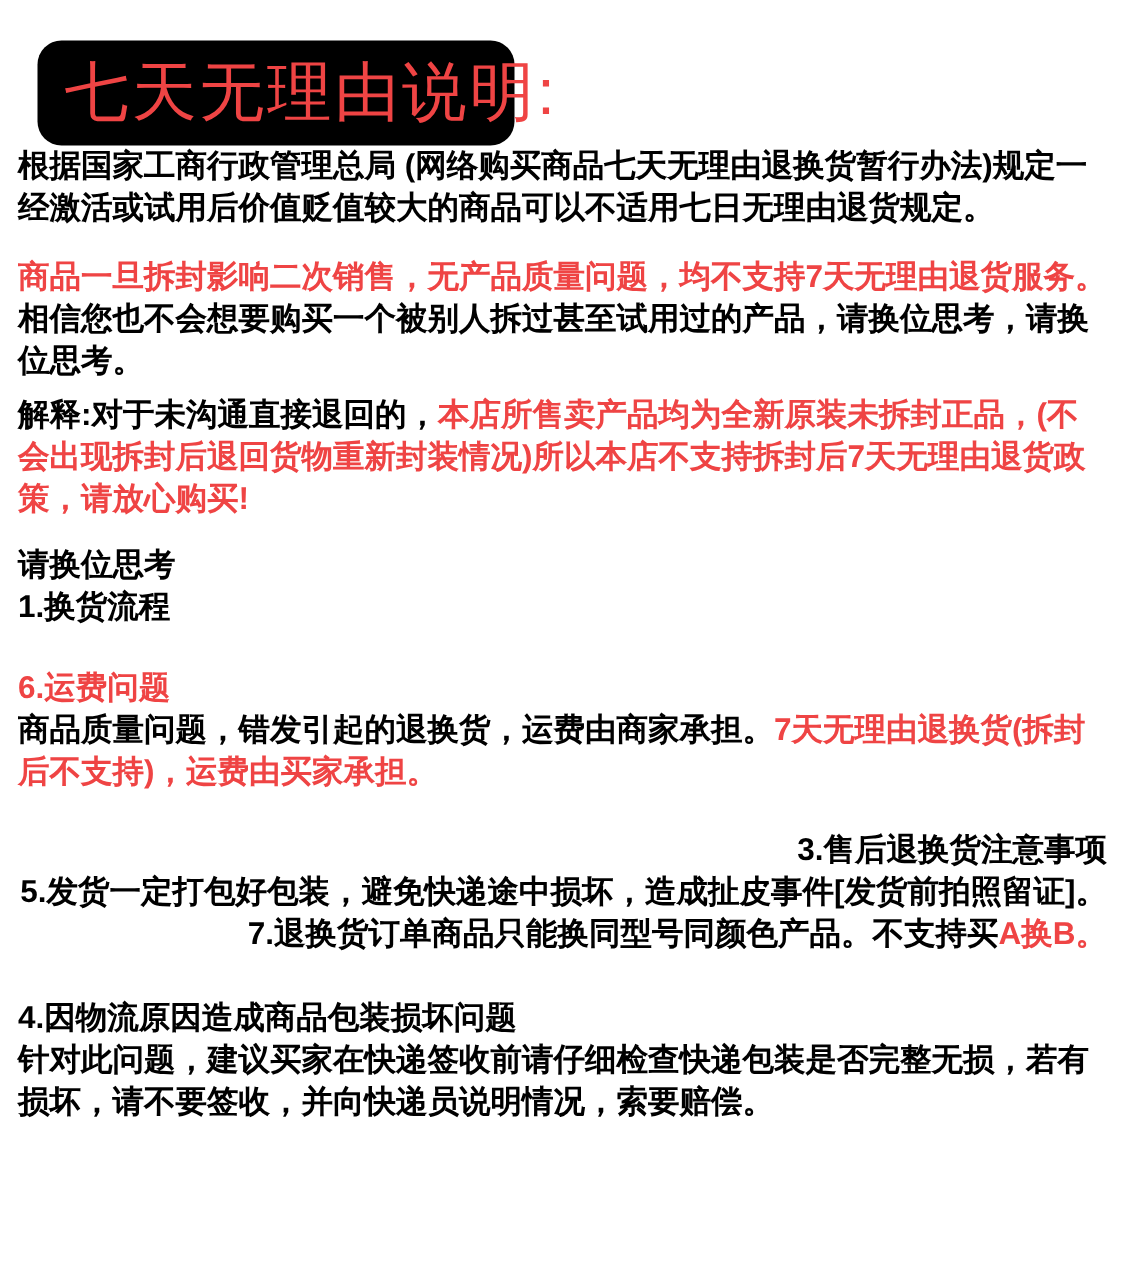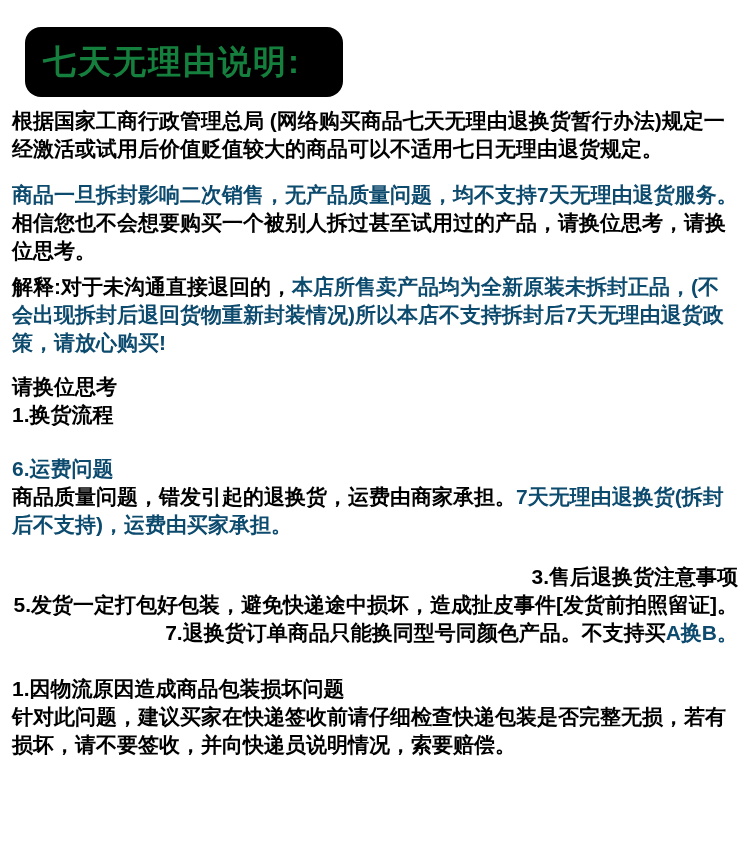--- a/index.html
+++ b/index.html
@@ -22,40 +22,40 @@
     width: 318px;
     height: 70px;
     background: #000000;
     border-radius: 16px;
     display: flex;
     align-items: center;
     box-sizing: border-box;
     padding-left: 18px;
   }
   .header-title {
-    color: #15803d;
-    font-size: 33px;
-    font-weight: 700;
+    color: #ef4444;
+    font-size: 43px;
+    font-weight: 400;
     letter-spacing: 2px;
     white-space: nowrap;
   }
   .content {
     padding: 0 12px 0 12px;
     font-size: 21px;
     line-height: 28px;
   }
   .para { margin: 0; }
-  .intro        { margin-top: 10px; }
+  .intro        { }
   .notice       { margin-top: 18px; }
   .explanation  { margin-top: 8px; }
   .tips-head    { margin-top: 16px; }
   .sec-shipping { margin-top: 26px; }
   .sec-aftersale{ margin-top: 24px; text-align: right; }
   .sec-logistics{ margin-top: 28px; }
-  .red   { color: #0c4a6e; }
+  .red   { color: #ef4444; }
   .black { color: #000000; }
   .block { display: block; }
 </style>
 </head>
 <body>
 
 <div class="page">
 
   <div class="header-box">
     <span class="header-title">七天无理由说明:</span>
@@ -91,18 +91,18 @@
 
     <div class="sec-aftersale">
       <p class="para">3.售后退换货注意事项</p>
       <p class="para">5.发货一定打包好包装，避免快递途中损坏，造成扯皮事件[发货前拍照留证]。</p>
       <p class="para">
         <span class="black">7.退换货订单商品只能换同型号同颜色产品。不支持买</span><span class="red">A换B。</span>
       </p>
     </div>
 
     <div class="sec-logistics">
-      <p class="para">1.因物流原因造成商品包装损坏问题</p>
+      <p class="para">4.因物流原因造成商品包装损坏问题</p>
       <p class="para">针对此问题，建议买家在快递签收前请仔细检查快递包装是否完整无损，若有损坏，请不要签收，并向快递员说明情况，索要赔偿。</p>
     </div>
 
   </div>
 </div>
 
 </body></html>

